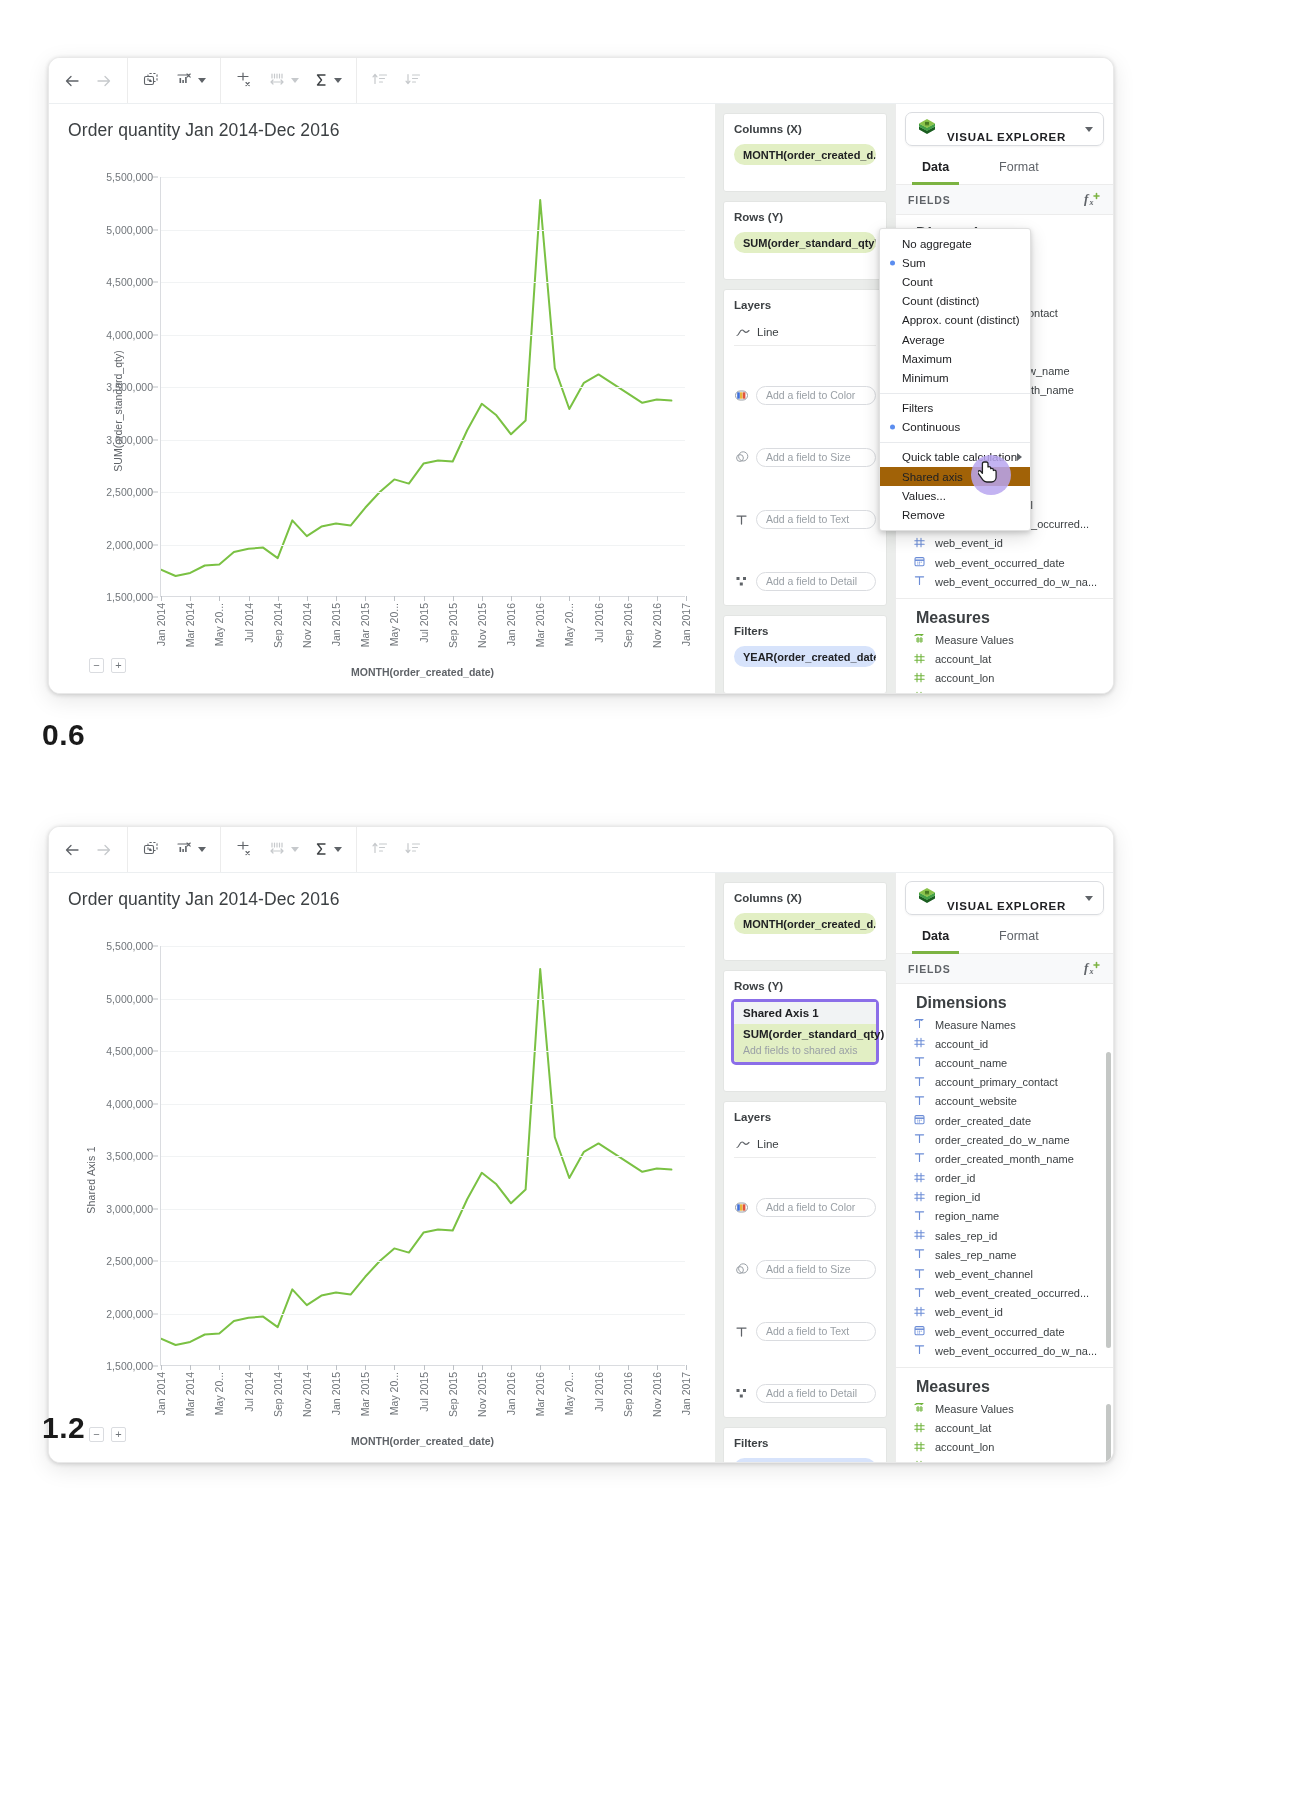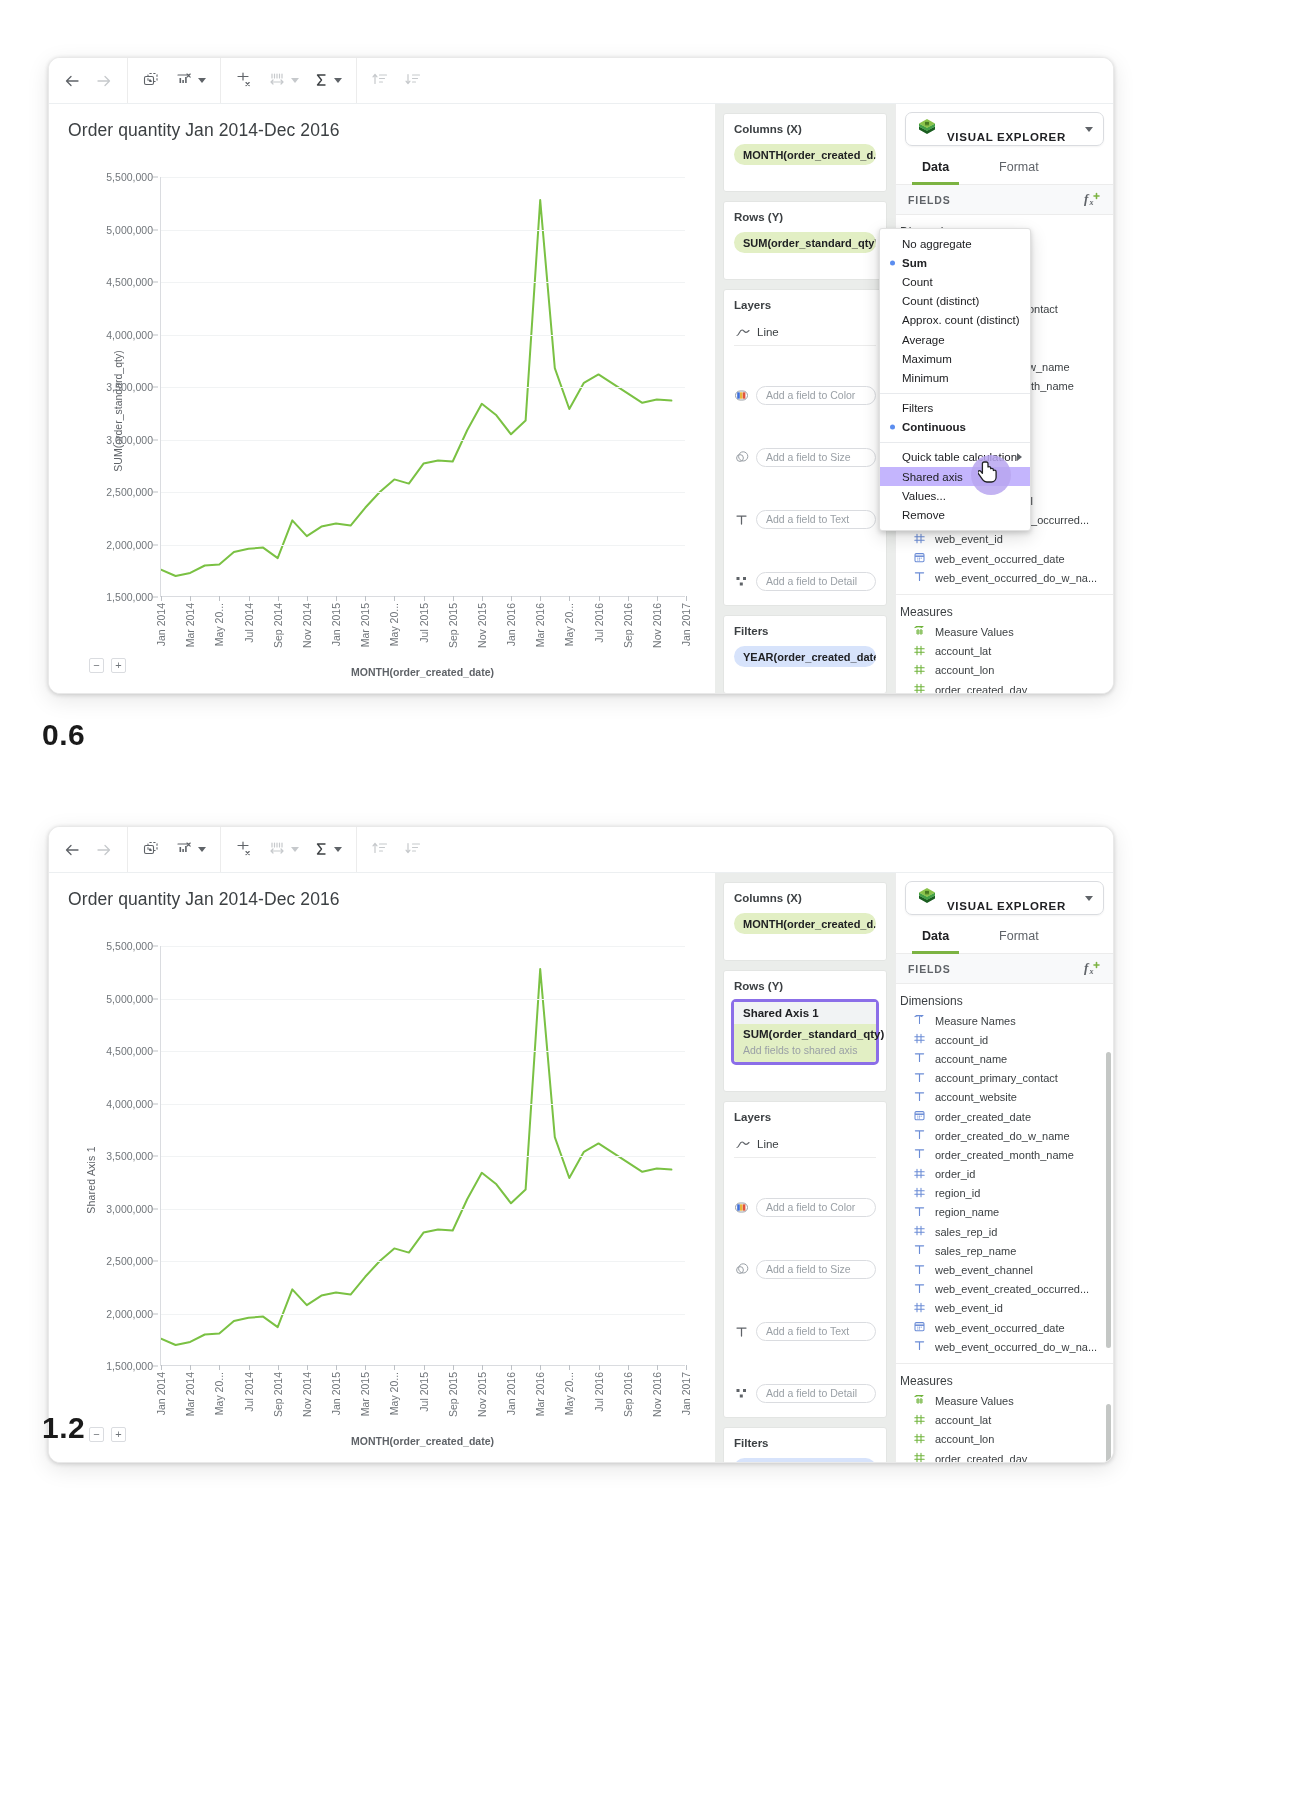--- a/index.html
+++ b/index.html
@@ -204,21 +204,21 @@
     font-size: 12.5px; color: #5f6368; padding: 7px 10px 8px 10px;
     cursor: pointer; border-bottom: 3px solid transparent; margin-bottom: -1px;
   }
   .tab.active { color: #202124; font-weight: bold; border-bottom-color: #7cb342; }
   .fields-bar {
     display: flex; align-items: center; justify-content: space-between;
     background: #f8f9fa; border-bottom: 1px solid #ececec;
     padding: 6px 12px; font-size: 10.5px; letter-spacing: .9px;
     color: #5f6368; font-weight: bold;
   }
-  .grouplabel { font-size: 12px; color: #3c4043; padding: 10px 0 3px 4px; }
+  .grouplabel { font-size: 16px; color: #3c4043; padding: 10px 0 3px 20px; font-weight: bold; }
   .fieldrow {
     display: flex; align-items: center; gap: 9px;
     padding: 1px 12px 1px 17px; font-size: 11px; color: #3c4043;
     height: 19.2px; cursor: pointer; white-space: nowrap; overflow: hidden;
   }
   .fieldrow .fi { width: 13px; flex: none; text-align: center; }
   .fsection { position: relative; }
   .fscroll {
     position: absolute; right: 2px; width: 5px; border-radius: 3px; background: #c4c7c5;
   }
@@ -235,27 +235,27 @@
     padding: 5px 0 5px 0;
     z-index: 40;
   }
   .mitem {
     position: relative;
     font-size: 11.5px; color: #202124;
     padding: 3.6px 10px 3.6px 22px;
     cursor: pointer; white-space: nowrap;
     display: flex; align-items: center; justify-content: space-between;
   }
-  .mitem.sel { font-weight: bold; }
+  .mitem.sel { font-weight: normal; }
   .mitem.sel::before {
     content: ""; position: absolute; left: 10px; top: 50%;
     width: 5px; height: 5px; border-radius: 50%;
     background: #5b8def; transform: translateY(-50%);
   }
-  .mitem.hover { background: #c4b5fd; }
+  .mitem.hover { background: #a16207; }
   .msep { height: 1px; background: #e8eaed; margin: 5px 0; }
   .marrow {
     width: 0; height: 0;
     border-top: 4px solid transparent;
     border-bottom: 4px solid transparent;
     border-left: 5px solid #5f6368;
   }
   .cursor-blob {
     position: absolute; left: 971px; top: 455px;
     width: 40px; height: 40px; border-radius: 50%;

